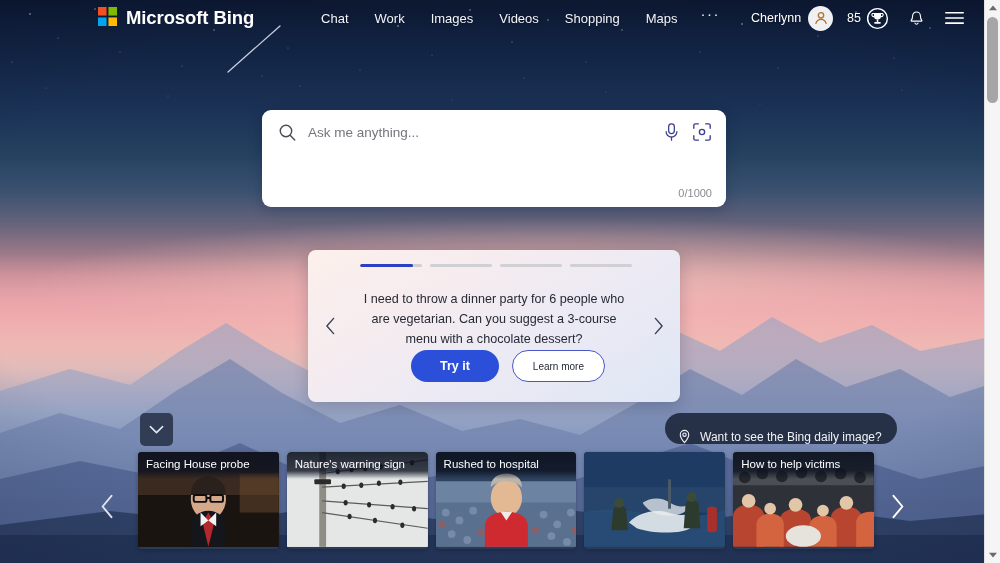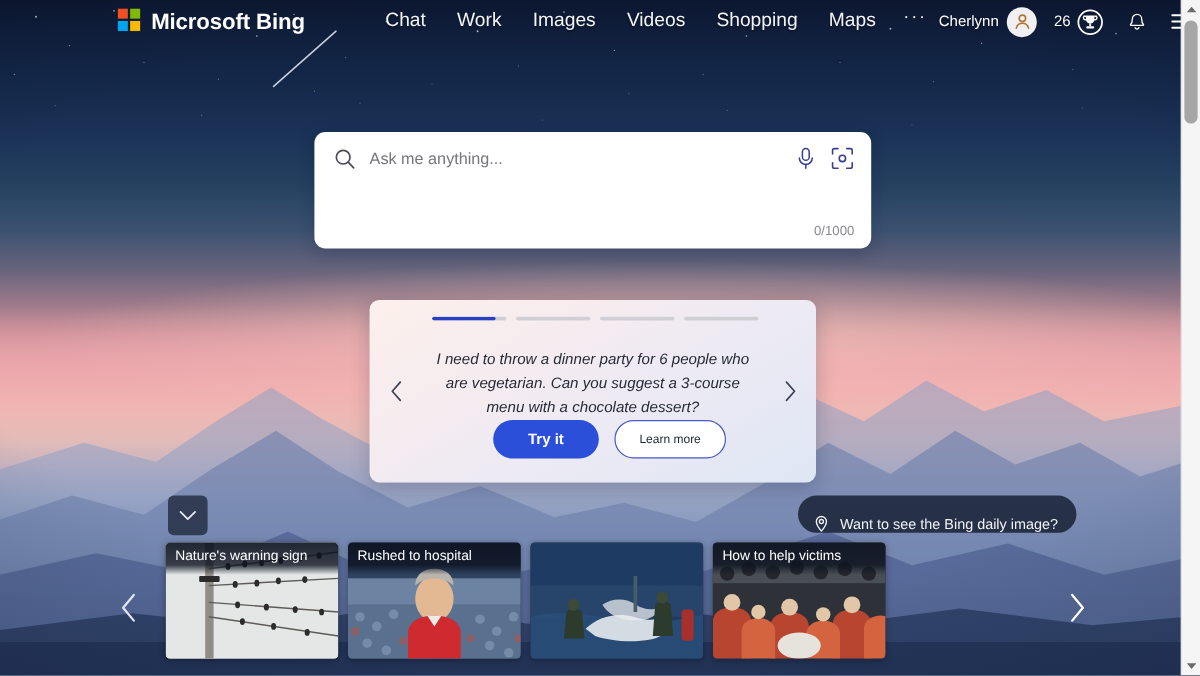--- a/index.html
+++ b/index.html
@@ -99,21 +99,21 @@
   }
 
   .nav {
     display: flex;
     align-items: center;
     gap: 0px;
     margin-left: 54px;
   }
   .nav-item {
     color: #f2f4f8;
-    font-size: 16px;
+    font-size: 13px;
     padding: 4px 13px;
     white-space: nowrap;
     cursor: pointer;
     border-radius: 4px;
     text-shadow: 0 1px 2px rgba(0,0,0,0.35);
     text-align: right;
   }
   .nav-more {
     color: #f2f4f8;
     font-size: 15px;
@@ -228,21 +228,20 @@
     background: #cfcfd4;
     overflow: hidden;
     cursor: pointer;
   }
   .bar-fill { height: 100%; background: #2b3fc4; border-radius: 2px; }
 
   .promo-text {
     position: absolute;
     left: 48px; right: 48px; top: 40px;
     text-align: center;
-    font-style: italic;
     font-size: 12.6px;
     line-height: 1.58;
     color: #262a35;
   }
 
   .promo-arrow {
     position: absolute;
     top: 50%;
     transform: translateY(-50%);
     width: 24px; height: 24px;
@@ -478,21 +477,21 @@
       <span class="user-name">Cherlynn</span>
 
       <div class="avatar">
         <svg width="16" height="16" viewBox="0 0 16 16">
           <circle cx="8" cy="5.3" r="2.7" fill="none" stroke="#b0722f" stroke-width="1.3"></circle>
           <path d="M2.9 13.4c0.7-2.7 2.7-4.1 5.1-4.1s4.4 1.4 5.1 4.1" fill="none" stroke="#b0722f" stroke-width="1.3" stroke-linecap="round"></path>
         </svg>
       </div>
 
       <div class="rewards">
-        <span class="rewards-count">26</span>
+        <span class="rewards-count">85</span>
         <svg width="23" height="23" viewBox="0 0 24 24">
           <circle cx="12" cy="12" r="10.3" fill="none" stroke="#ffffff" stroke-width="1.5"></circle>
           <path d="M8.3 6.2h7.4v3.2a3.7 3.7 0 0 1-7.4 0z" fill="#ffffff"></path>
           <path d="M8.3 6.8H6.6a1.9 1.9 0 0 0 1.9 3.1" fill="none" stroke="#ffffff" stroke-width="1.2"></path>
           <path d="M15.7 6.8h1.7a1.9 1.9 0 0 1-1.9 3.1" fill="none" stroke="#ffffff" stroke-width="1.2"></path>
           <rect x="11.2" y="13" width="1.6" height="2.6" fill="#ffffff"></rect>
           <rect x="8.6" y="15.6" width="6.8" height="1.9" rx="0.7" fill="#ffffff"></rect>
         </svg>
       </div>
 
@@ -593,20 +592,38 @@
   </div>
 
   <div class="news-arrow left">
     <svg width="15" height="25" viewBox="0 0 15 25">
       <path d="M11.5 1.8 2.6 12.5l8.9 10.7" fill="none" stroke="#dde5f2" stroke-width="1.9" stroke-linecap="round" stroke-linejoin="round"></path>
     </svg>
   </div>
 
   <div class="news-strip">
 
+    <div class="news-card">
+      <svg class="news-thumb" viewBox="0 0 144 97" preserveAspectRatio="none">
+        <rect width="144" height="97" fill="#221a16"></rect>
+        <rect x="0" y="0" width="144" height="44" fill="#3a2a20"></rect>
+        <rect x="0" y="44" width="144" height="53" fill="#1a1410"></rect>
+        <ellipse cx="72" cy="48" rx="18" ry="21" fill="#d4a98a"></ellipse>
+        <path d="M54 97V78c0-11 8-18 18-18s18 7 18 18v19z" fill="#15161c"></path>
+        <path d="M72 62l6 10-6 25-6-25z" fill="#b3282d"></path>
+        <path d="M64 62l8 8-8 6z" fill="#f2f2f0"></path>
+          <path d="M80 62l-8 8 8 6z" fill="#f2f2f0"></path>
+        <path d="M54 44c0-12 8-19 18-19s18 7 18 19" fill="#2a211c"></path>
+        <rect x="57" y="44" width="13" height="7" rx="2" fill="none" stroke="#0d0d10" stroke-width="2"></rect>
+        <rect x="74" y="44" width="13" height="7" rx="2" fill="none" stroke="#0d0d10" stroke-width="2"></rect>
+        <line x1="70" y1="47" x2="74" y2="47" stroke="#0d0d10" stroke-width="2"></line>
+        <rect x="104" y="22" width="40" height="40" fill="#6b4a2e" opacity=".5"></rect>
+      </svg>
+      <div class="news-title">Facing House probe</div>
+    </div>
 
     <div class="news-card">
       <svg class="news-thumb" viewBox="0 0 144 97" preserveAspectRatio="none">
         <rect width="144" height="97" fill="#eef0ef"></rect>
         <rect x="0" y="0" width="144" height="97" fill="#e4e7e6"></rect>
         <rect x="33" y="0" width="7" height="97" fill="#8f8d86"></rect>
         <line x1="36" y1="22" x2="144" y2="8" stroke="#5d5b57" stroke-width="1.2"></line>
         <line x1="36" y1="36" x2="144" y2="30" stroke="#5d5b57" stroke-width="1.2"></line>
         <line x1="36" y1="50" x2="144" y2="58" stroke="#5d5b57" stroke-width="1.2"></line>
         <line x1="36" y1="62" x2="144" y2="78" stroke="#5d5b57" stroke-width="1.2"></line>

